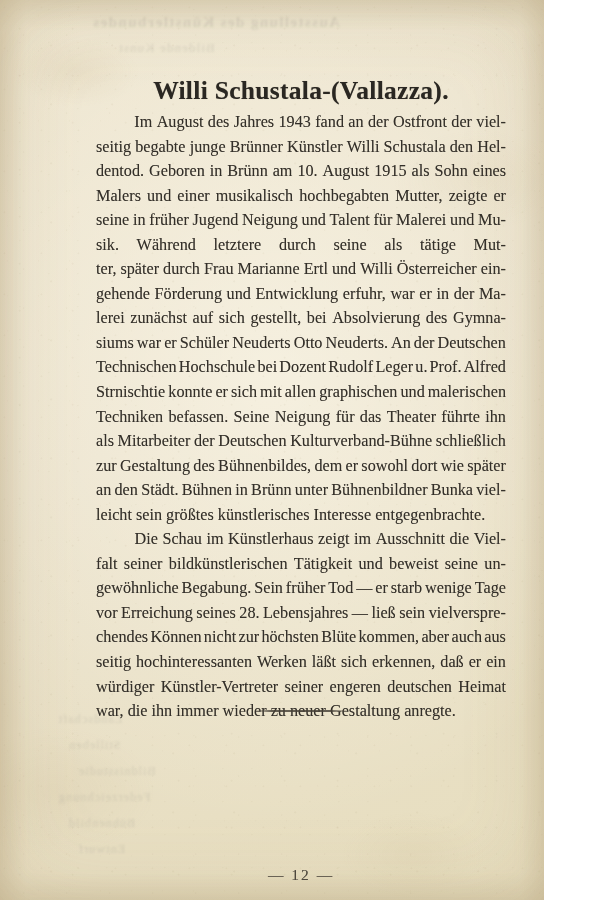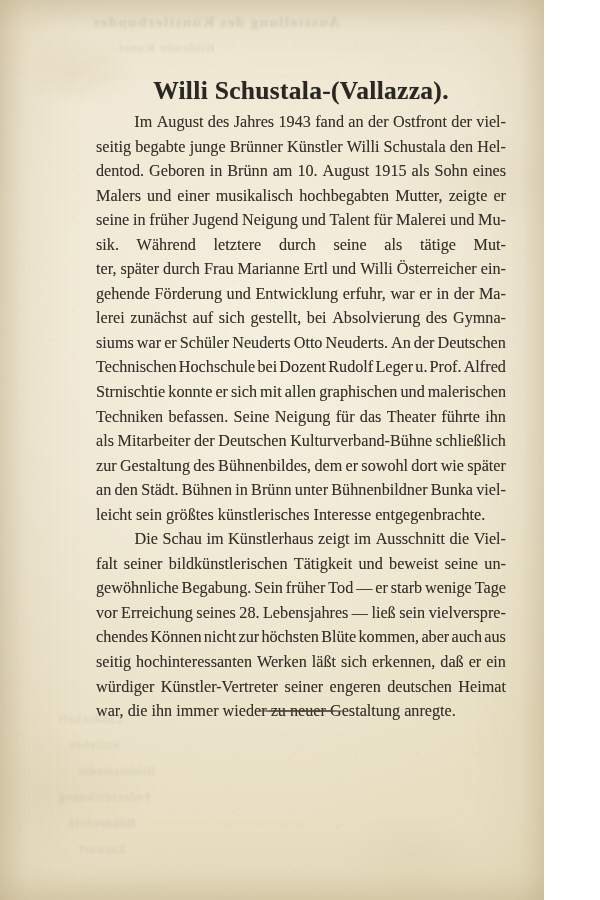--- a/index.html
+++ b/index.html
@@ -440,16 +440,17 @@
           <span class="w">seiner</span>
           <span class="w">engeren</span>
           <span class="w">deutschen</span>
           <span class="w">Heimat</span>
         </div>
         <div class="line last">war, die ihn immer wieder zu neuer Gestaltung anregte.</div>
       </div>
 
     <div id="divider-rule"></div>
 
+    <div id="page-number">— 12 —</div>
   </div>
 
   <div id="vignette"></div>
 </div>
 
 </body></html>

